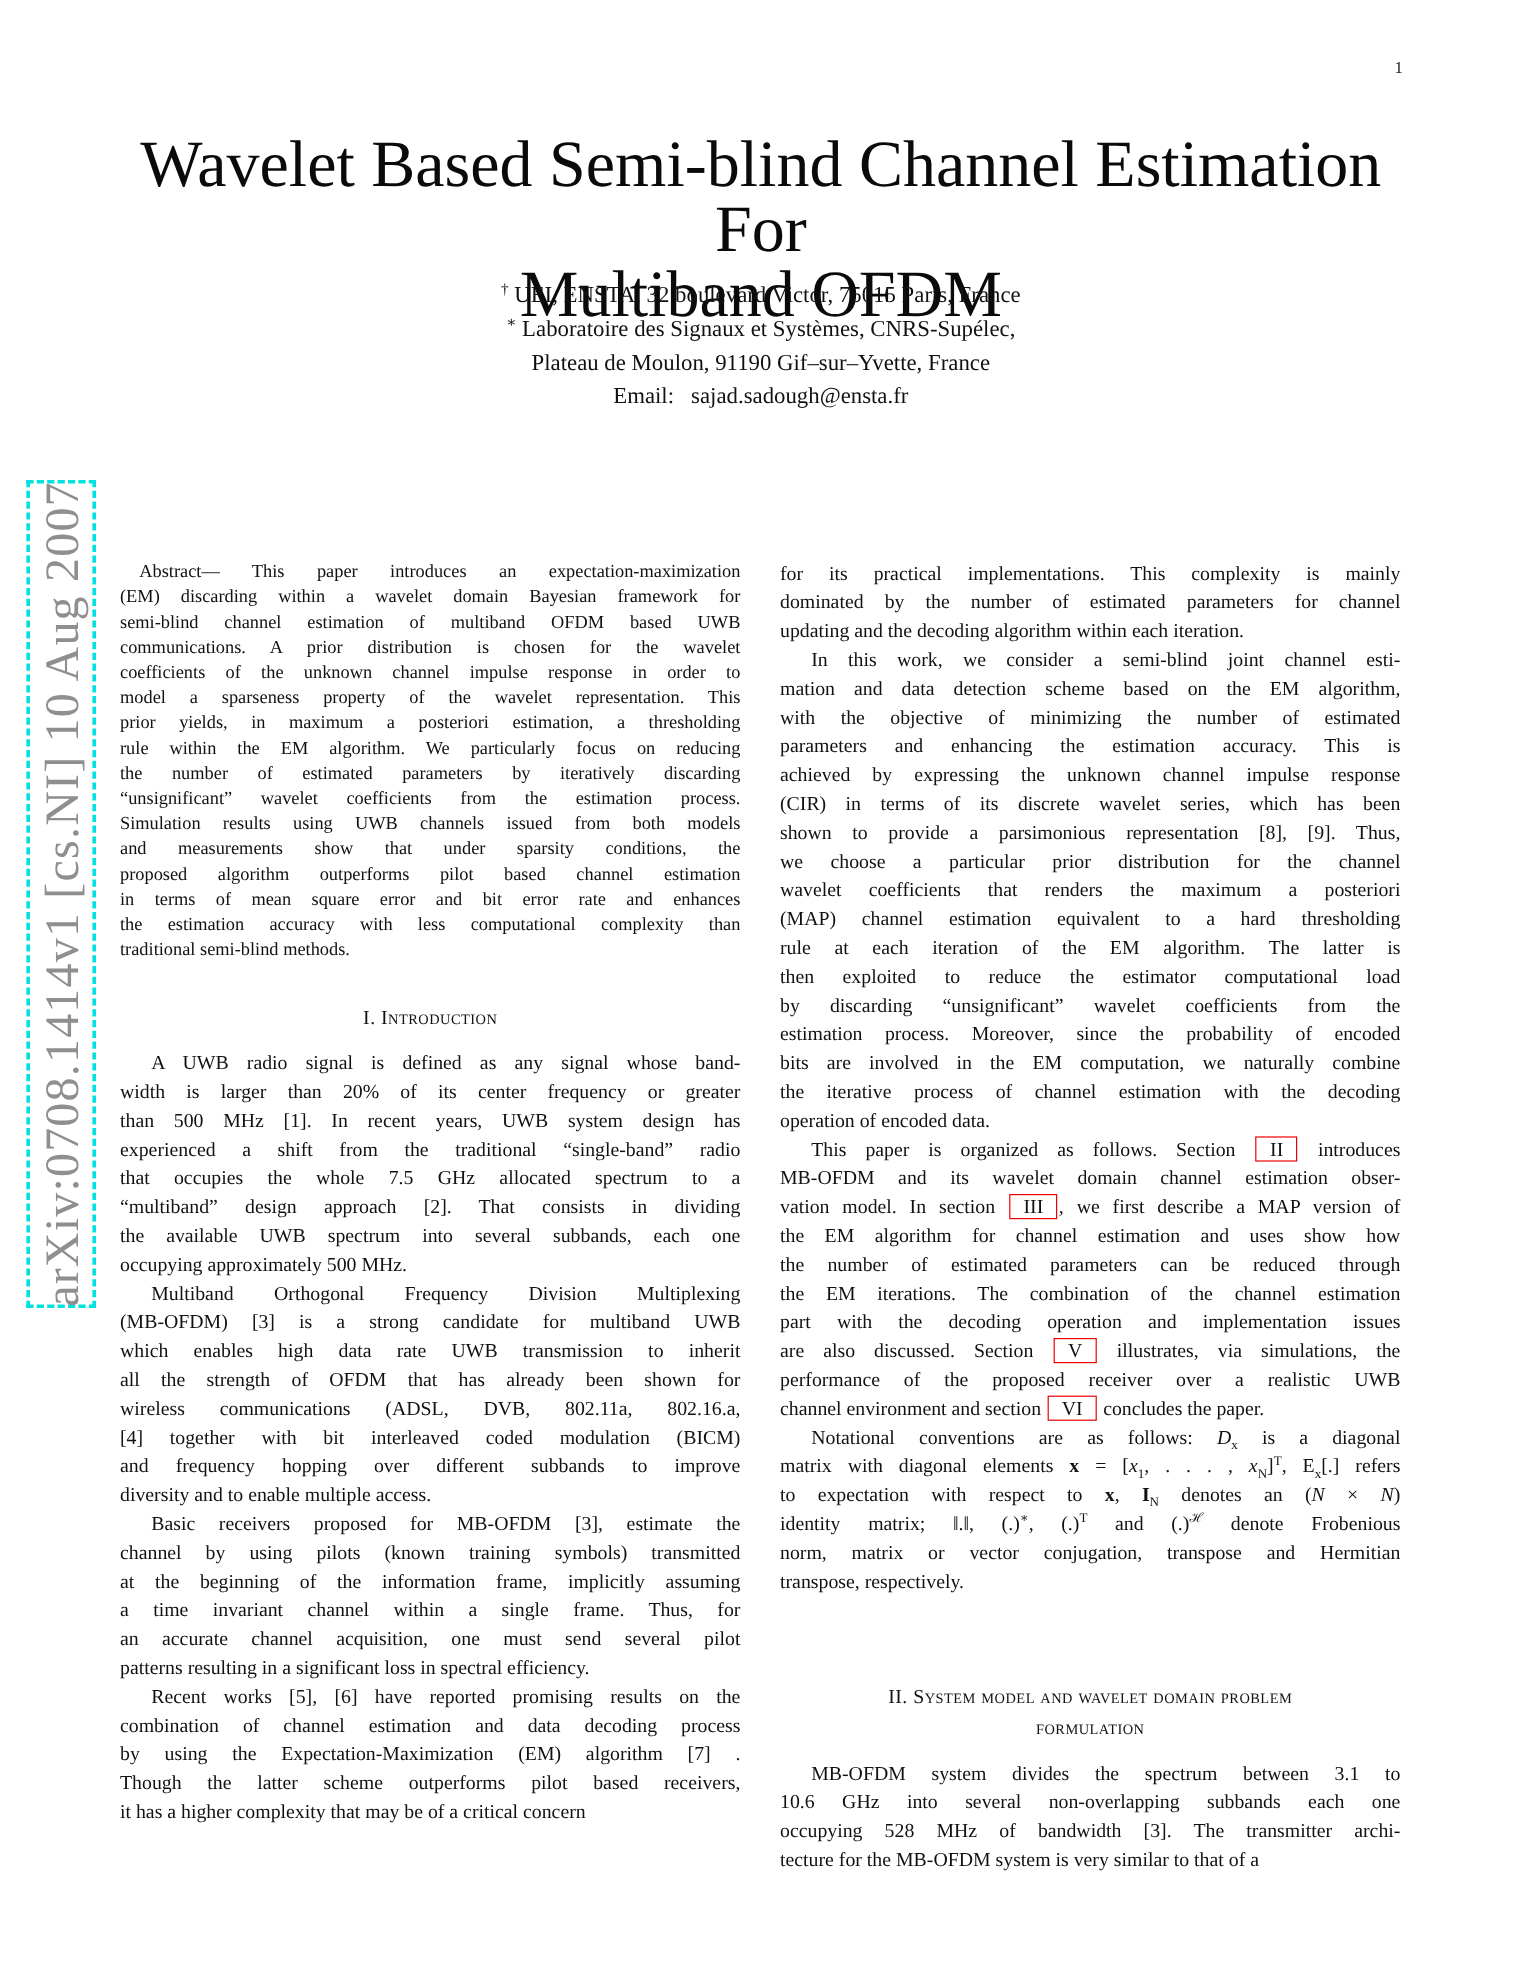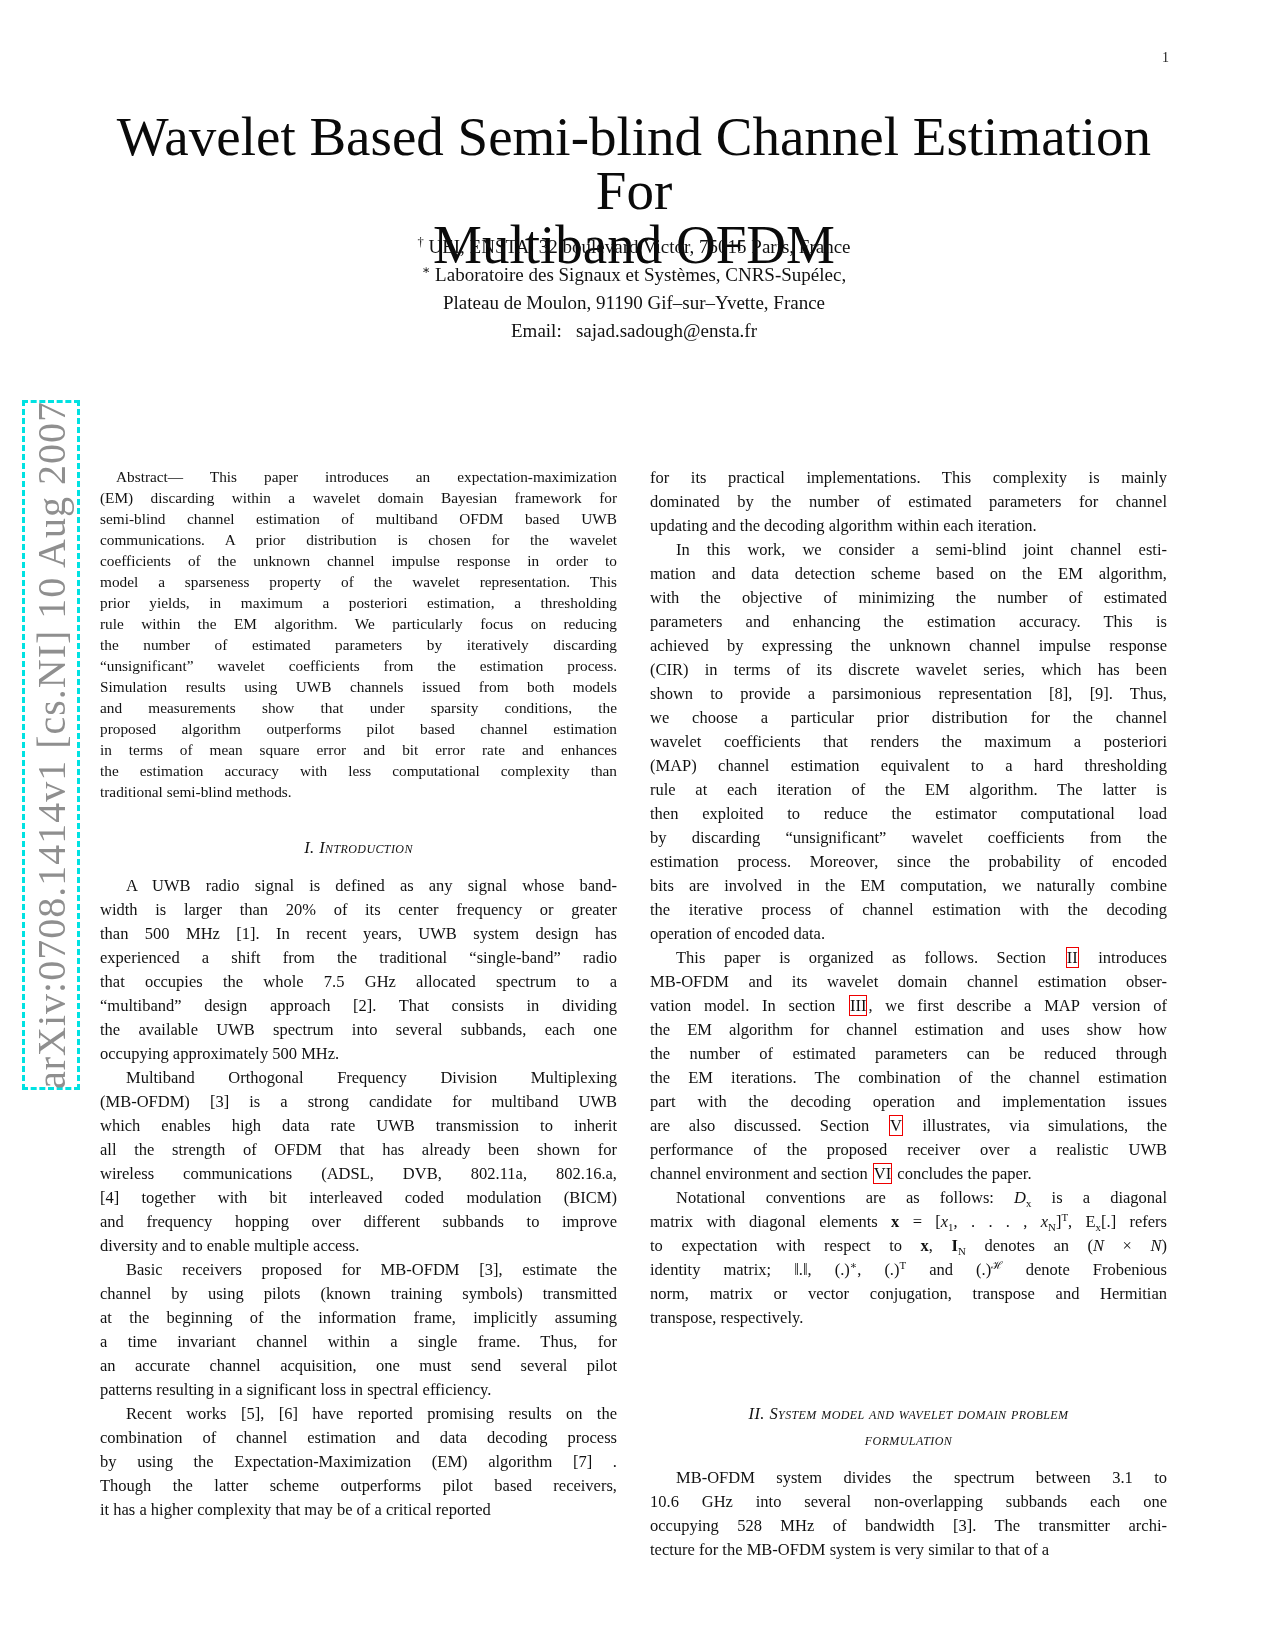--- a/index.html
+++ b/index.html
@@ -26,29 +26,29 @@
   .col.right{left:650px;}
   .para{margin:0;}
   .ln{text-align:justify;text-align-last:justify;}
   .ln.last{text-align-last:left;}
   .para .ln:first-child{text-indent:26px;}
   .para.noindent .ln:first-child{text-indent:0;}
   .para.abstract{font-size:15.3px;line-height:21px;}
   .para.abstract .ln:first-child{text-indent:16px;}
 
   h2.sec{font-weight:normal;font-size:16.5px;line-height:26px;margin:33px 0 13px 0;
-         text-align:center;font-variant:small-caps;letter-spacing:0.4px;font-style:italic;}
+         text-align:center;font-variant:small-caps;letter-spacing:0.4px;}
   .col.right h2.sec{margin-top:71px;}
 
   
   .sup{vertical-align:super;font-size:66%;line-height:0;}
   .sub{vertical-align:sub;font-size:66%;line-height:0;}
   .i{font-style:italic;}
   .b{font-weight:bold;}
-  .ref{border:1.5px solid #ee0000;padding:0 0;margin:0 1px;}
+  .ref{border:1.5px solid #ee0000;padding:0 11px;margin:0 1px;}
 </style>
 </head>
 <body>
 
 <div class="page">
   <div class="pageno">1</div>
 
   <div class="watermark">
     <span class="wm-text">arXiv:0708.1414v1  [cs.NI]  10 Aug 2007</span>
   </div>
@@ -113,21 +113,21 @@
         <div class="ln">at the beginning of the information frame, implicitly assuming</div>
         <div class="ln">a time invariant channel within a single frame. Thus, for</div>
         <div class="ln">an accurate channel acquisition, one must send several pilot</div>
         <div class="ln last">patterns resulting in a significant loss in spectral efficiency.</div>
       </div>
       <div class="para ">
         <div class="ln">Recent works [5], [6] have reported promising results on the</div>
         <div class="ln">combination of channel estimation and data decoding process</div>
         <div class="ln">by using the Expectation-Maximization (EM) algorithm [7] .</div>
         <div class="ln">Though the latter scheme outperforms pilot based receivers,</div>
-        <div class="ln last">it has a higher complexity that may be of a critical reported</div>
+        <div class="ln last">it has a higher complexity that may be of a critical concern</div>
       </div>
     </div>
   <div class="col right">
       <div class="para noindent">
         <div class="ln">for its practical implementations. This complexity is mainly</div>
         <div class="ln">dominated by the number of estimated parameters for channel</div>
         <div class="ln last">updating and the decoding algorithm within each iteration.</div>
       </div>
       <div class="para ">
         <div class="ln">In this work, we consider a semi-blind joint channel esti-</div>

